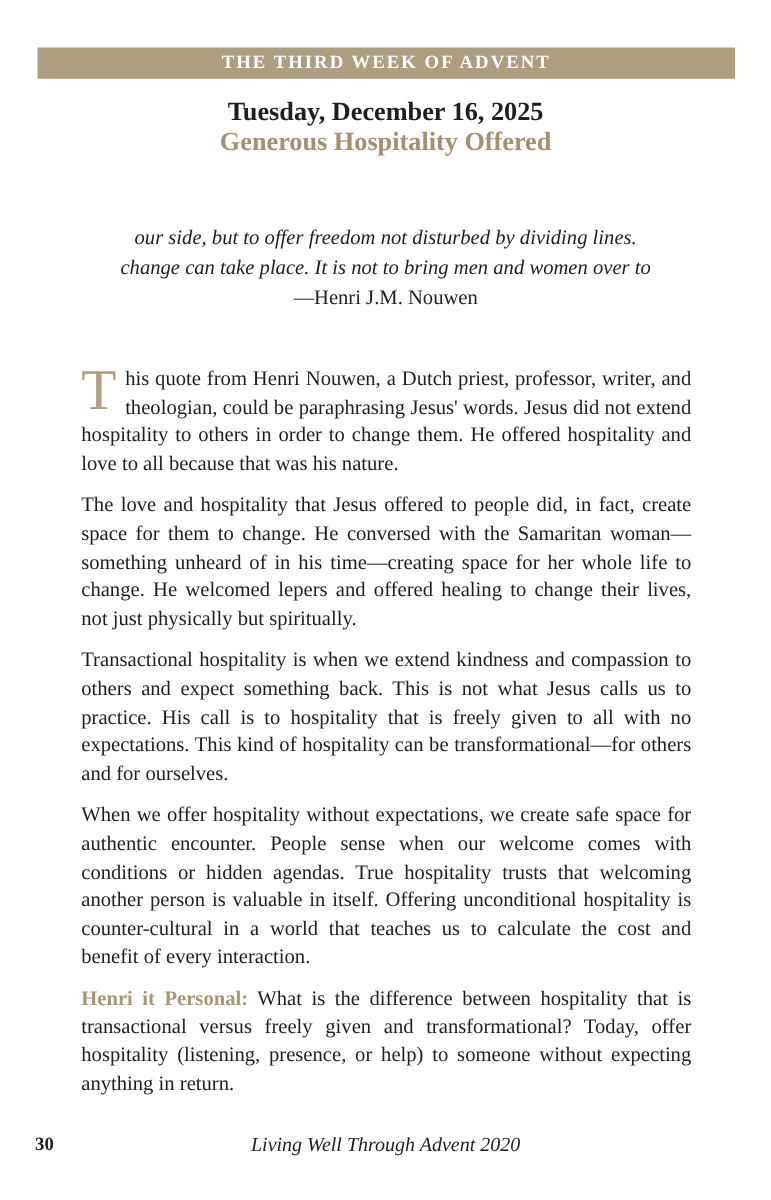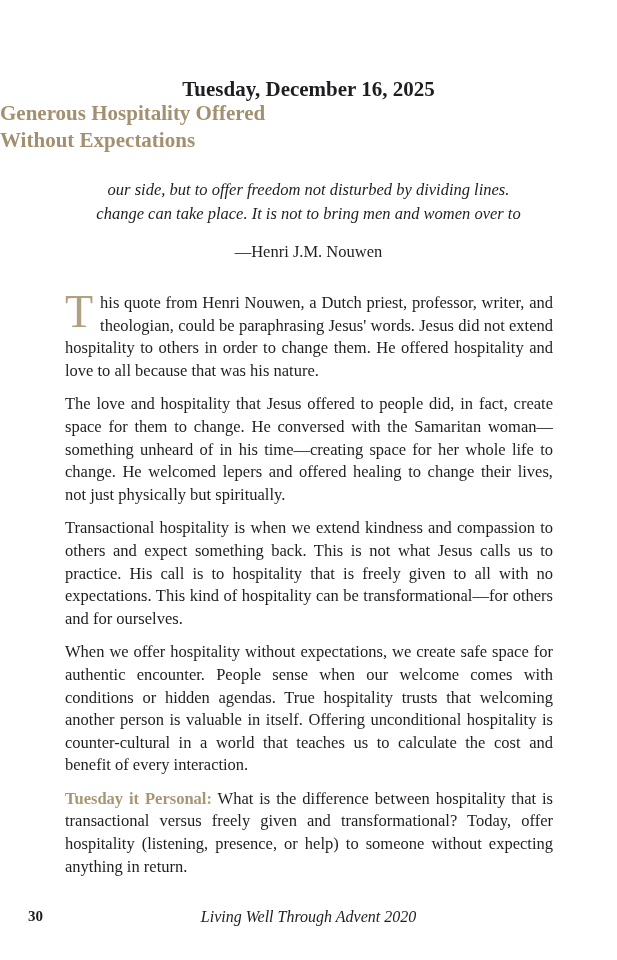--- a/index.html
+++ b/index.html
@@ -36,36 +36,37 @@
     text-align: center;
     font-size: 21px;
     font-weight: 600;
     color: #1e1e22;
   }
   .title-block {
     position: absolute;
     top: 100px;
     left: 0;
     width: 100%;
+    text-align: center;
     color: #a29070;
     font-size: 21px;
     font-weight: bold;
     line-height: 27px;
   }
   .quote-block {
     position: absolute;
     top: 178px;
     left: 78px;
     width: 461px;
     text-align: center;
     font-size: 16.5px;
     line-height: 23.5px;
   }
   .quote-line { font-style: italic; }
-  .quote-attribution { font-style: normal; margin-top: 15px; }
+  .quote-attribution { font-style: normal; margin-top: 1px; }
   .body-copy {
     position: absolute;
     top: 292px;
     left: 65px;
     width: 488px;
     font-size: 16.5px;
     line-height: 22.6px;
     text-align: justify;
   }
   .body-copy p { margin-bottom: 11px; }
@@ -103,44 +104,44 @@
     text-align: center;
     font-style: italic;
     font-size: 16px;
   }
 </style>
 </head>
 <body>
 
 <div class="page">
 
+  <div class="banner">THE THIRD WEEK OF ADVENT</div>
 
   <div class="date-line">Tuesday, December 16, 2025</div>
 
   <div class="title-block">
     <div>Generous Hospitality Offered</div>
-    <div>Without Expectations</div>
   </div>
 
   <div class="quote-block">
     <div class="quote-line">our side, but to offer freedom not disturbed by dividing lines.</div>
     <div class="quote-line">change can take place. It is not to bring men and women over to</div>
     <div class="quote-attribution">—Henri J.M. Nouwen</div>
   </div>
 
   <div class="body-copy">
     <p><span class="drop-cap">T</span><span>his quote from Henri Nouwen, a Dutch priest, professor, writer, and theologian, could be paraphrasing Jesus' words. Jesus did not extend hospitality to others in order to change them. He offered hospitality and love to all because that was his nature.</span></p>
 
     <p>The love and hospitality that Jesus offered to people did, in fact, create space for them to change. He conversed with the Samaritan woman—something unheard of in his time—creating space for her whole life to change. He welcomed lepers and offered healing to change their lives, not just physically but spiritually.</p>
 
     <p>Transactional hospitality is when we extend kindness and compassion to others and expect something back. This is not what Jesus calls us to practice. His call is to hospitality that is freely given to all with no expectations. This kind of hospitality can be transformational—for others and for ourselves.</p>
 
     <p>When we offer hospitality without expectations, we create safe space for authentic encounter. People sense when our welcome comes with conditions or hidden agendas. True hospitality trusts that welcoming another person is valuable in itself. Offering unconditional hospitality is counter-cultural in a world that teaches us to calculate the cost and benefit of every interaction.</p>
 
-    <p><span class="lead-accent">Tuesday it Personal:</span>
+    <p><span class="lead-accent">Henri it Personal:</span>
       <span>What is the difference between hospitality that is transactional versus freely given and transformational? Today, offer hospitality (listening, presence, or help) to someone without expecting anything in return.</span></p>
   </div>
 
   <div class="footer">
     <div class="footer-page-number">30</div>
     <div class="footer-book-title">Living Well Through Advent 2020</div>
   </div>
 
 </div>
 

